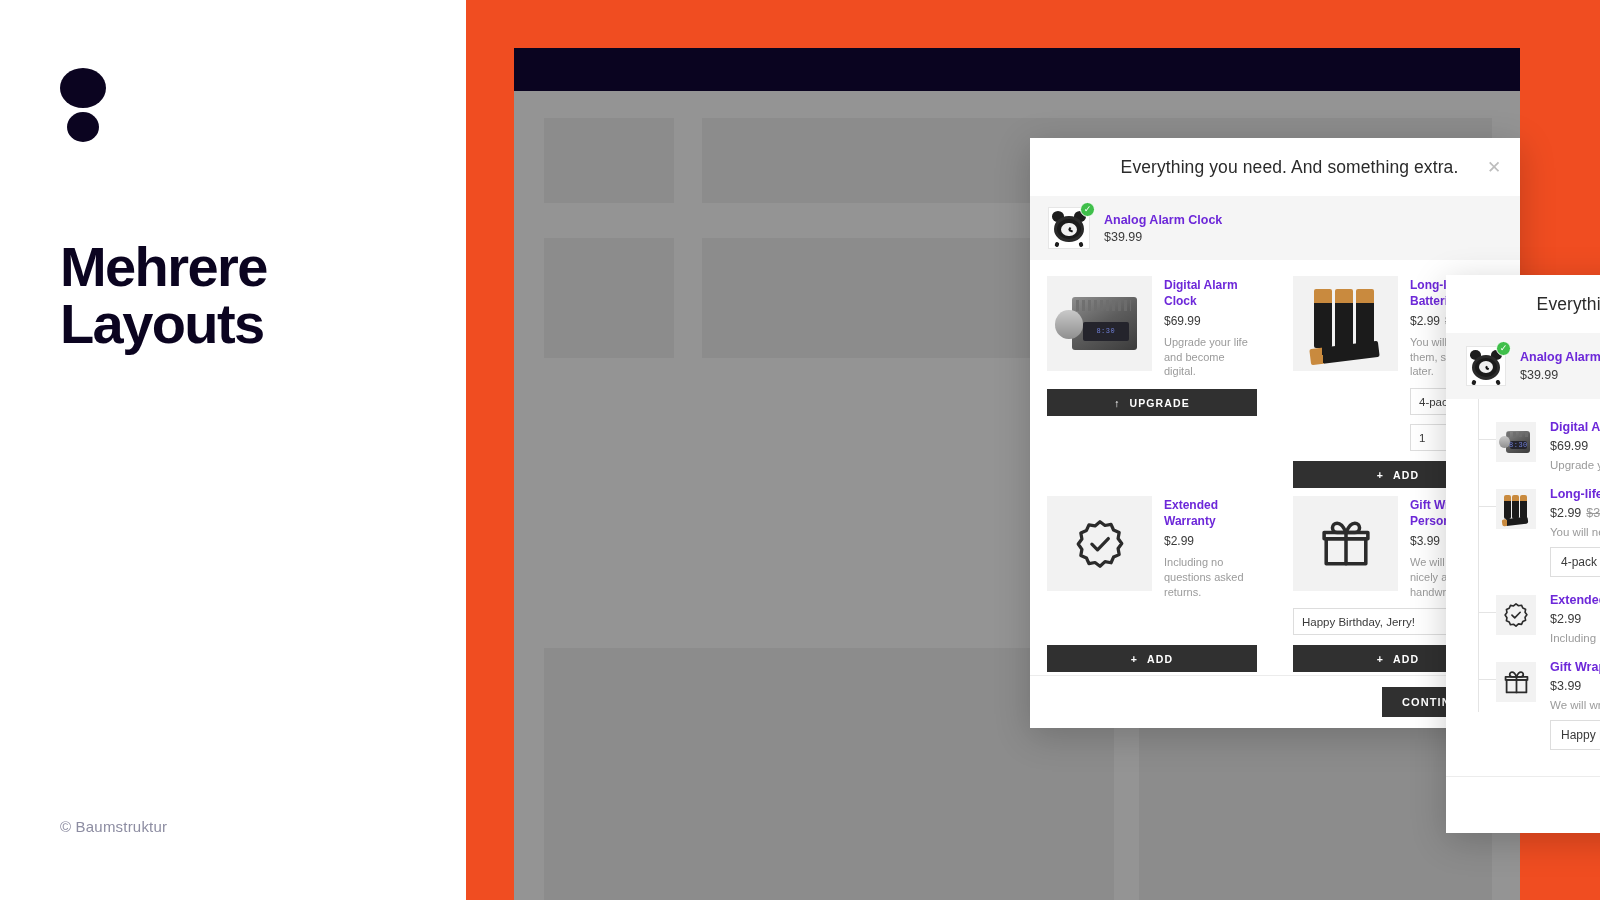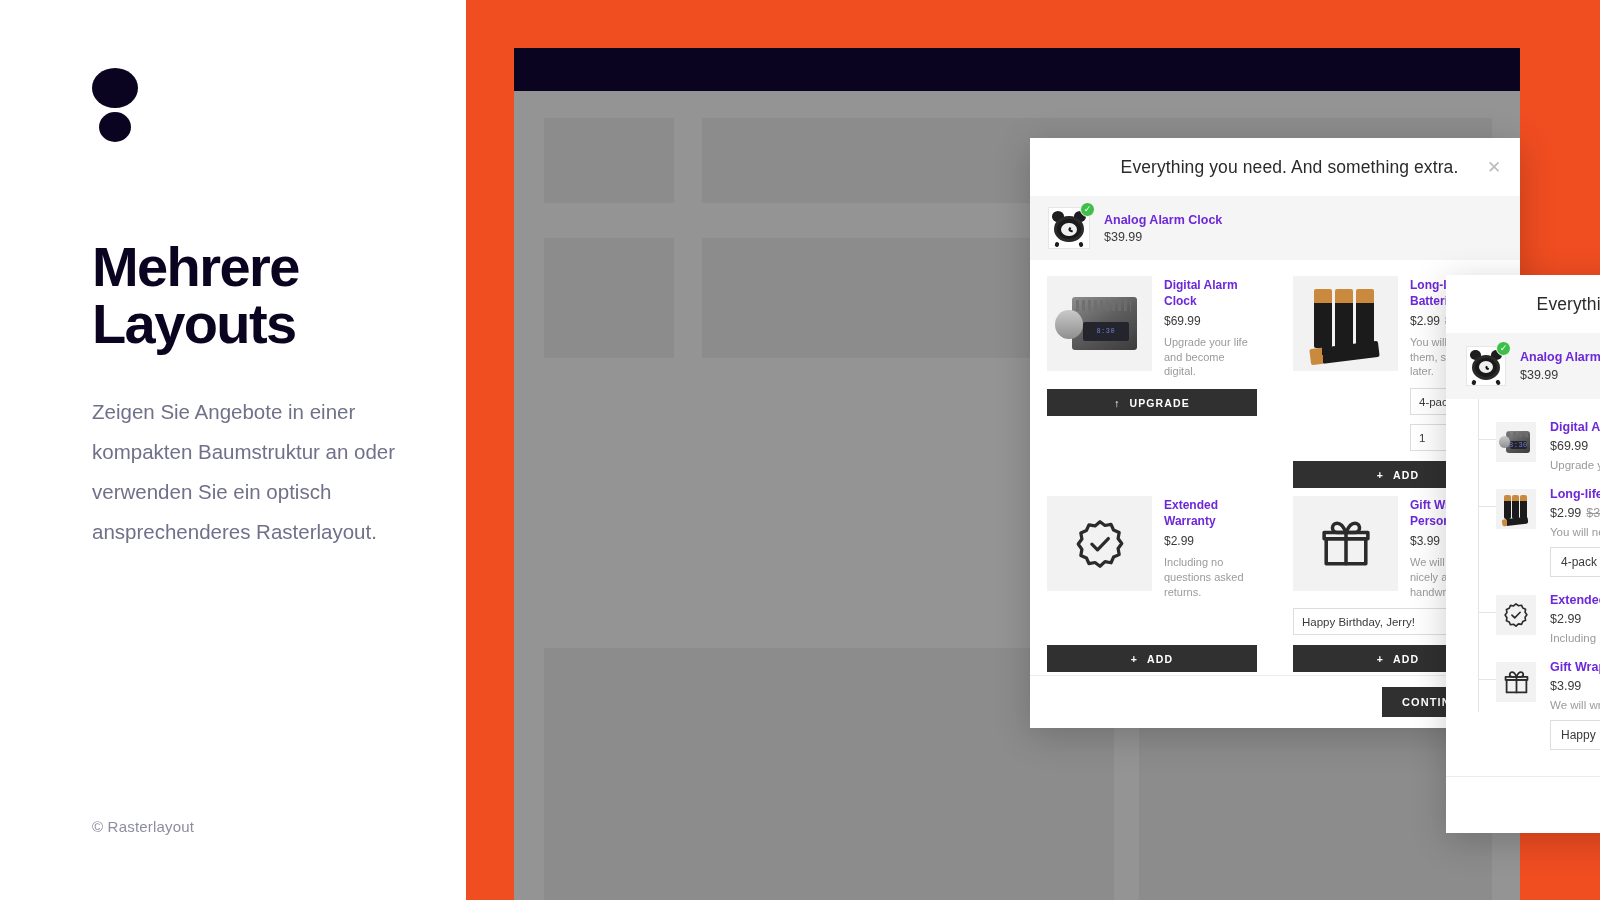--- a/index.html
+++ b/index.html
@@ -10,21 +10,20 @@
     font-family: "Liberation Sans", sans-serif;
     background: #ffffff;
   }
   #stage { position: relative; width: 1600px; height: 900px; overflow: hidden; }
 
   
   #left-panel {
     position: absolute; left: 0; top: 0;
     width: 466px; height: 900px;
     background: #ffffff;
-    margin-left: 32px;
   }
   #brand-logo { position: absolute; left: 60px; top: 68px; width: 46px; height: 78px; }
   #brand-logo .dot-big {
     position: absolute; left: 0; top: 0;
     width: 46px; height: 40px; border-radius: 50%;
     background: #0B0420;
   }
   #brand-logo .dot-small {
     position: absolute; left: 7px; top: 44px;
     width: 32px; height: 30px; border-radius: 50%;
@@ -307,23 +306,22 @@
   <div id="left-panel">
 
     <div id="brand-logo">
       <div class="dot-big"></div>
       <div class="dot-small"></div>
     </div>
 
     <h1 id="headline">Mehrere
 Layouts</h1>
 
-    <p id="subcopy">Zeigen Sie Angebote in einer kompakten Baumstruktur an oder verwenden Sie ein optisch ansprechenderes Rasterlayout.</p>
-
-    <div id="footer-copyright">© Rasterlayout</div>
+
+    <div id="footer-copyright">© Baumstruktur</div>
   </div>
 
   <div id="right-canvas">
 
     <div id="mock-site">
       <div id="mock-topbar"></div>
       <div class="mock-block" id="mock-b1"></div>
       <div class="mock-block" id="mock-b2"></div>
       <div class="mock-block" id="mock-b3"></div>
       <div class="mock-block" id="mock-b4"></div>

